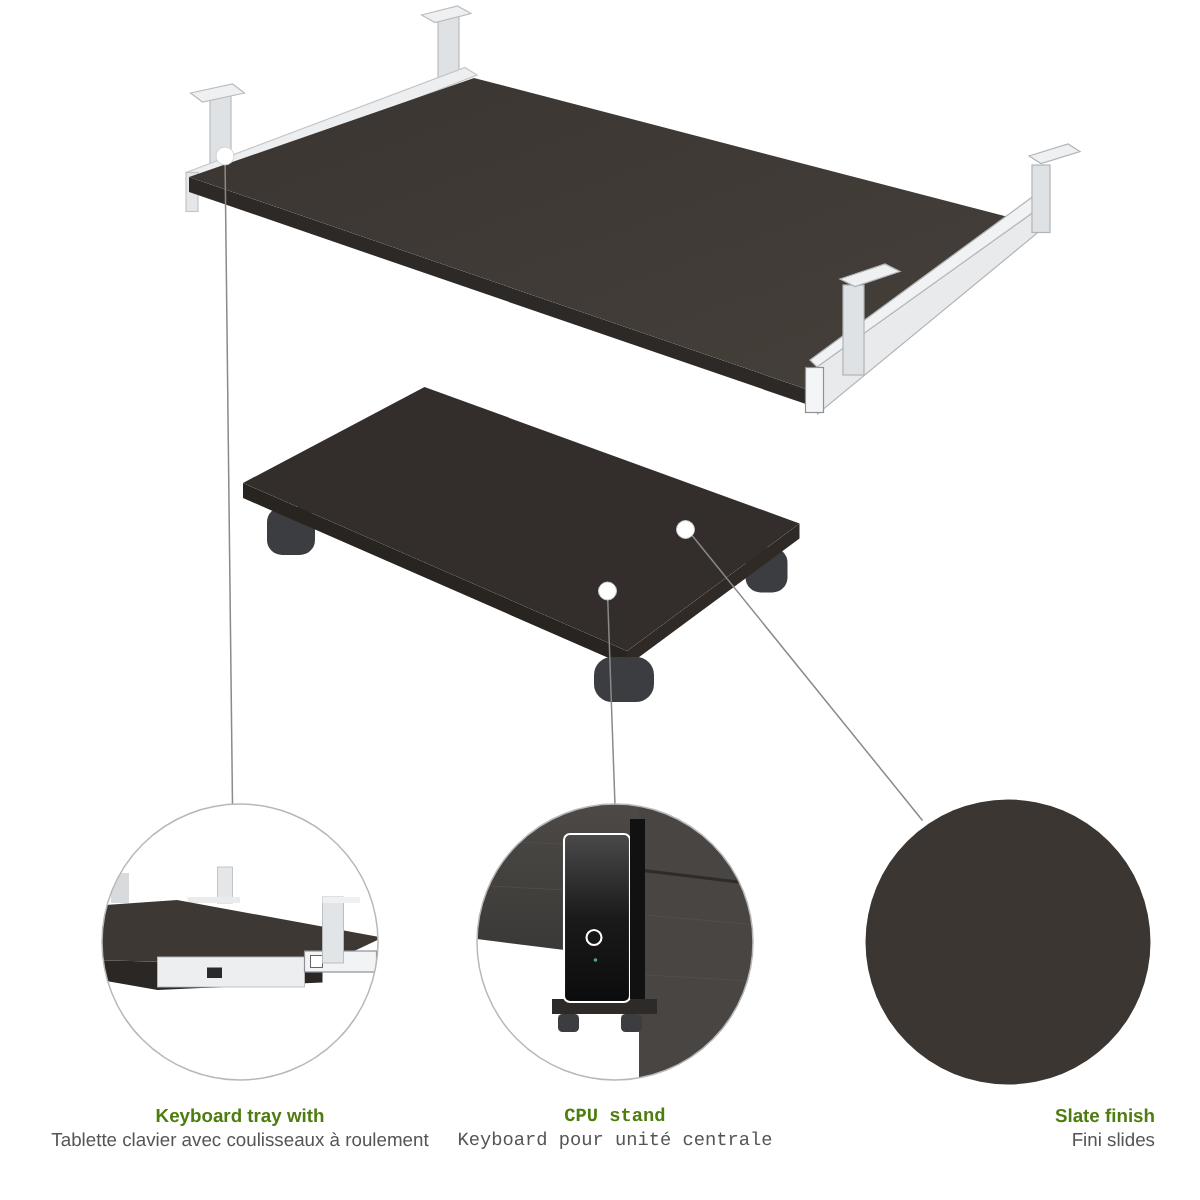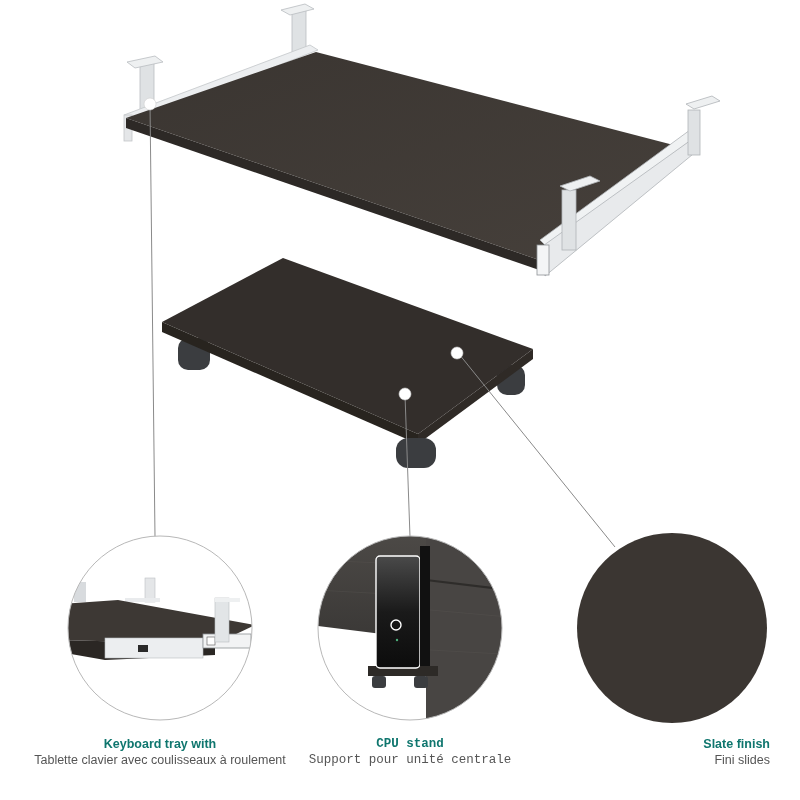--- a/index.html
+++ b/index.html
@@ -1,20 +1,20 @@
 <!DOCTYPE html>
 <html><head>
 <meta charset="utf-8">
 <style>
   html, body { margin: 0; padding: 0; background: #ffffff; }
   body { width: 800px; height: 800px; position: relative; overflow: hidden;
          font-family: "Liberation Sans", "DejaVu Sans", sans-serif; }
   .scene { position: absolute; left: 0; top: 0; width: 800px; height: 800px; }
   .caption { position: absolute; text-align: center; color: #3e3e3e; }
-  .caption .en { font-weight: bold; font-size: 12.5px; line-height: 16px; color: #0f766e; }
+  .caption .en { font-weight: bold; font-size: 12.5px; line-height: 16px; color: #4d7c0f; }
   .caption .fr { font-size: 12.5px; line-height: 16px; color: #555555; }
 </style>
 </head>
 <body>
 
 <svg class="scene" viewBox="0 0 800 800" width="800" height="800">
   <defs>
     <clipPath id="c1">
         <circle cx="160" cy="628" r="92"></circle>
       </clipPath>
@@ -140,19 +140,19 @@
   <circle cx="672" cy="628" r="95" fill="#3b3632"></circle>
 </svg>
 
 <div class="caption" style="left:0px; top:736px; width:320px;">
   <div class="en">Keyboard tray with</div>
   <div class="fr">Tablette clavier avec coulisseaux à roulement</div>
 </div>
 
 <div class="caption" style="left:300px; top:736px; width:220px;font-family:Liberation Mono, monospace;">
   <div class="en">CPU stand</div>
-  <div class="fr">Support pour unité centrale</div>
+  <div class="fr">Keyboard pour unité centrale</div>
 </div>
 
 <div class="caption" style="left:570px; top:736px; width:200px;text-align:right;">
   <div class="en">Slate finish</div>
   <div class="fr">Fini slides</div>
 </div>
 
 </body></html>

